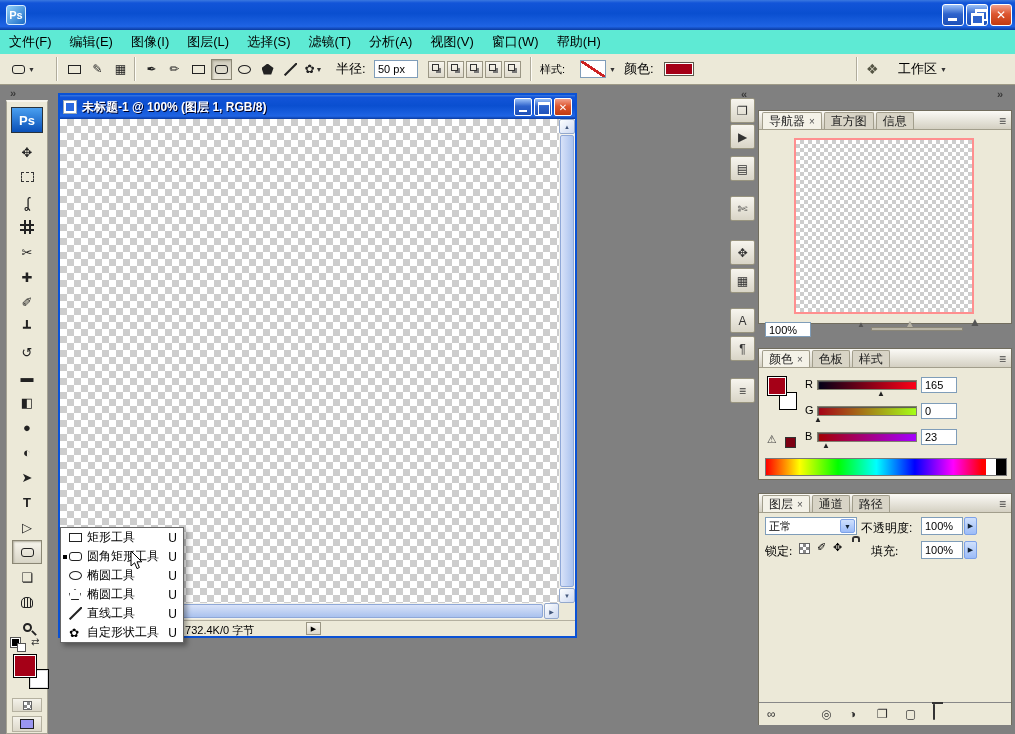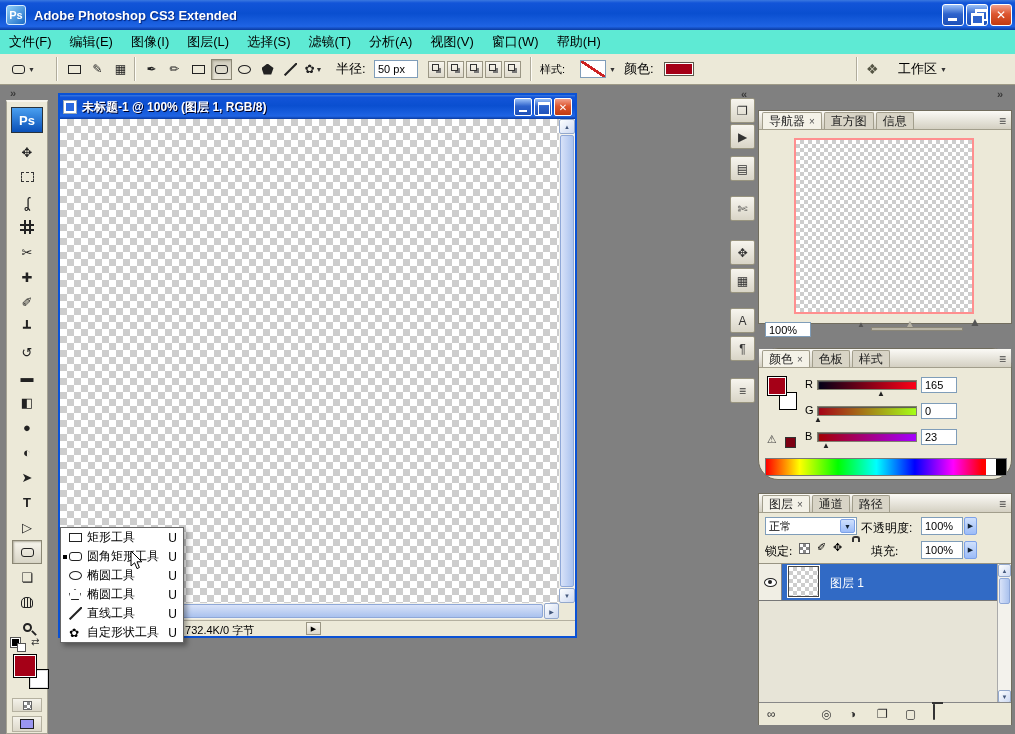--- a/index.html
+++ b/index.html
@@ -116,21 +116,20 @@
 .lk-label{position:absolute;font-size:12px;font-family:Liberation Serif, serif;}
 .act-icon{position:absolute;font-size:12px;color:#333;}
 </style>
 </head>
 <body>
 
 <div id="app">
 
   <div class="ab titlebar">
     <div class="ps-appicon">Ps</div>
-    <div class="t">Adobe Photoshop CS3 Extended</div>
     <div class="winbtns">
       <div class="wbtn min"></div>
       <div class="wbtn restore"></div>
       <div class="wbtn close">✕</div>
     </div>
   </div>
 
   <div class="ab menubar">
     <span class="menu-item">文件(F)</span>
     <span class="menu-item">编辑(E)</span>
@@ -431,21 +430,21 @@
       <span class="pmenu">≡</span>
     </div>
     <div class="ab checker-sm" style="left:35px;top:27px;width:180px;height:176px;border:2px solid #ff8f8f;"></div>
     <span class="ab txtbox" style="left:6px;top:211px;width:46px;height:15px;">100%</span>
     <span class="ab mtn" style="left:98px;top:209px;font-size:8px;">▲</span>
     <div class="ab" style="left:112px;top:216px;width:92px;height:4px;background:#b8b4a6;border:1px solid #8a8678;"></div>
     <span class="ab slider-thumb" style="left:146px;top:207px;font-size:10px;">▲</span>
     <span class="ab mtn" style="left:210px;top:204px;font-size:12px;">▲</span>
   </div>
 
-  <div class="pgroup" style="top:348px;height:132px;border-radius:20px;">
+  <div class="pgroup" style="top:348px;height:132px;">
     <div class="phead">
       <div class="ptab active">
         <span>颜色</span>
         <span class="x">×</span>
       </div>
       <div class="ptab">
           <span>色板</span>
         </div>
       <div class="ptab">
           <span>样式</span>
@@ -504,37 +503,20 @@
     <span class="ab lk-label" style="left:6px;top:49px;">锁定:</span>
     <span class="ab i-checker8" style="left:40px;top:49px;"></span>
     <span class="ab" style="left:58px;top:47px;font-size:11px;">✐</span>
     <span class="ab" style="left:74px;top:47px;font-size:11px;">✥</span>
     <span class="ab i-lock" style="left:92px;top:46px;"></span>
     <span class="ab lk-label" style="left:112px;top:49px;">填充:</span>
     <span class="ab txtbox" style="left:162px;top:47px;width:42px;height:18px;">100%</span>
     <span class="spin-btn" style="left:205px;top:47px;">▶</span>
 
     
-    <div class="ab" style="left:0;top:69px;right:0;height:139px;background:#e7e4d7;border-top:1px solid #989482;">
-      <div class="ab" style="left:0;top:0;right:14px;height:37px;border-bottom:1px solid #777;">
-        <div class="ab" style="left:0;top:0;width:23px;height:36px;background:#f0eee4;border-right:1px solid #888;display:flex;align-items:center;justify-content:center;">
-          <span class="i-eye"></span>
-        </div>
-        <div class="ab" style="left:23px;top:0;right:0;height:36px;background:#316ac5;">
-          <span class="ab checker-sm" style="left:6px;top:2px;width:31px;height:31px;border:1px solid #444;box-shadow:0 0 0 1px #fff;"></span>
-          <span class="ab" style="left:48px;top:11px;color:#fff;">图层 1</span>
-        </div>
-      </div>
-
-      <div class="ab sb-track" style="right:0;top:0;width:14px;height:139px;border-left:1px solid #aaa;">
-        <span class="sb-btn" style="left:0;top:0;width:13px;height:13px;">▲</span>
-        <span class="sb-thumb" style="left:1px;top:14px;width:11px;height:26px;"></span>
-        <span class="sb-btn" style="left:0;bottom:0;width:13px;height:13px;">▼</span>
-      </div>
-    </div>
 
     
     <div class="ab" style="left:0;top:208px;right:0;height:23px;border-top:1px solid #888;background:#ece9d8;">
       <span class="act-icon" style="left:8px;top:4px;">∞</span>
       <span class="act-icon" style="left:32px;top:8px;font-style:italic;font-weight:bold;font-family:'Liberation Serif',serif;margin-top:28px;">fx.</span>
       <span class="act-icon" style="left:62px;top:4px;">◎</span>
       <span class="act-icon" style="left:90px;top:4px;">◑</span>
       <span class="act-icon" style="left:118px;top:4px;">❐</span>
       <span class="act-icon" style="left:146px;top:4px;">▢</span>
       <span class="ab i-trash" style="left:174px;top:2px;"></span>

